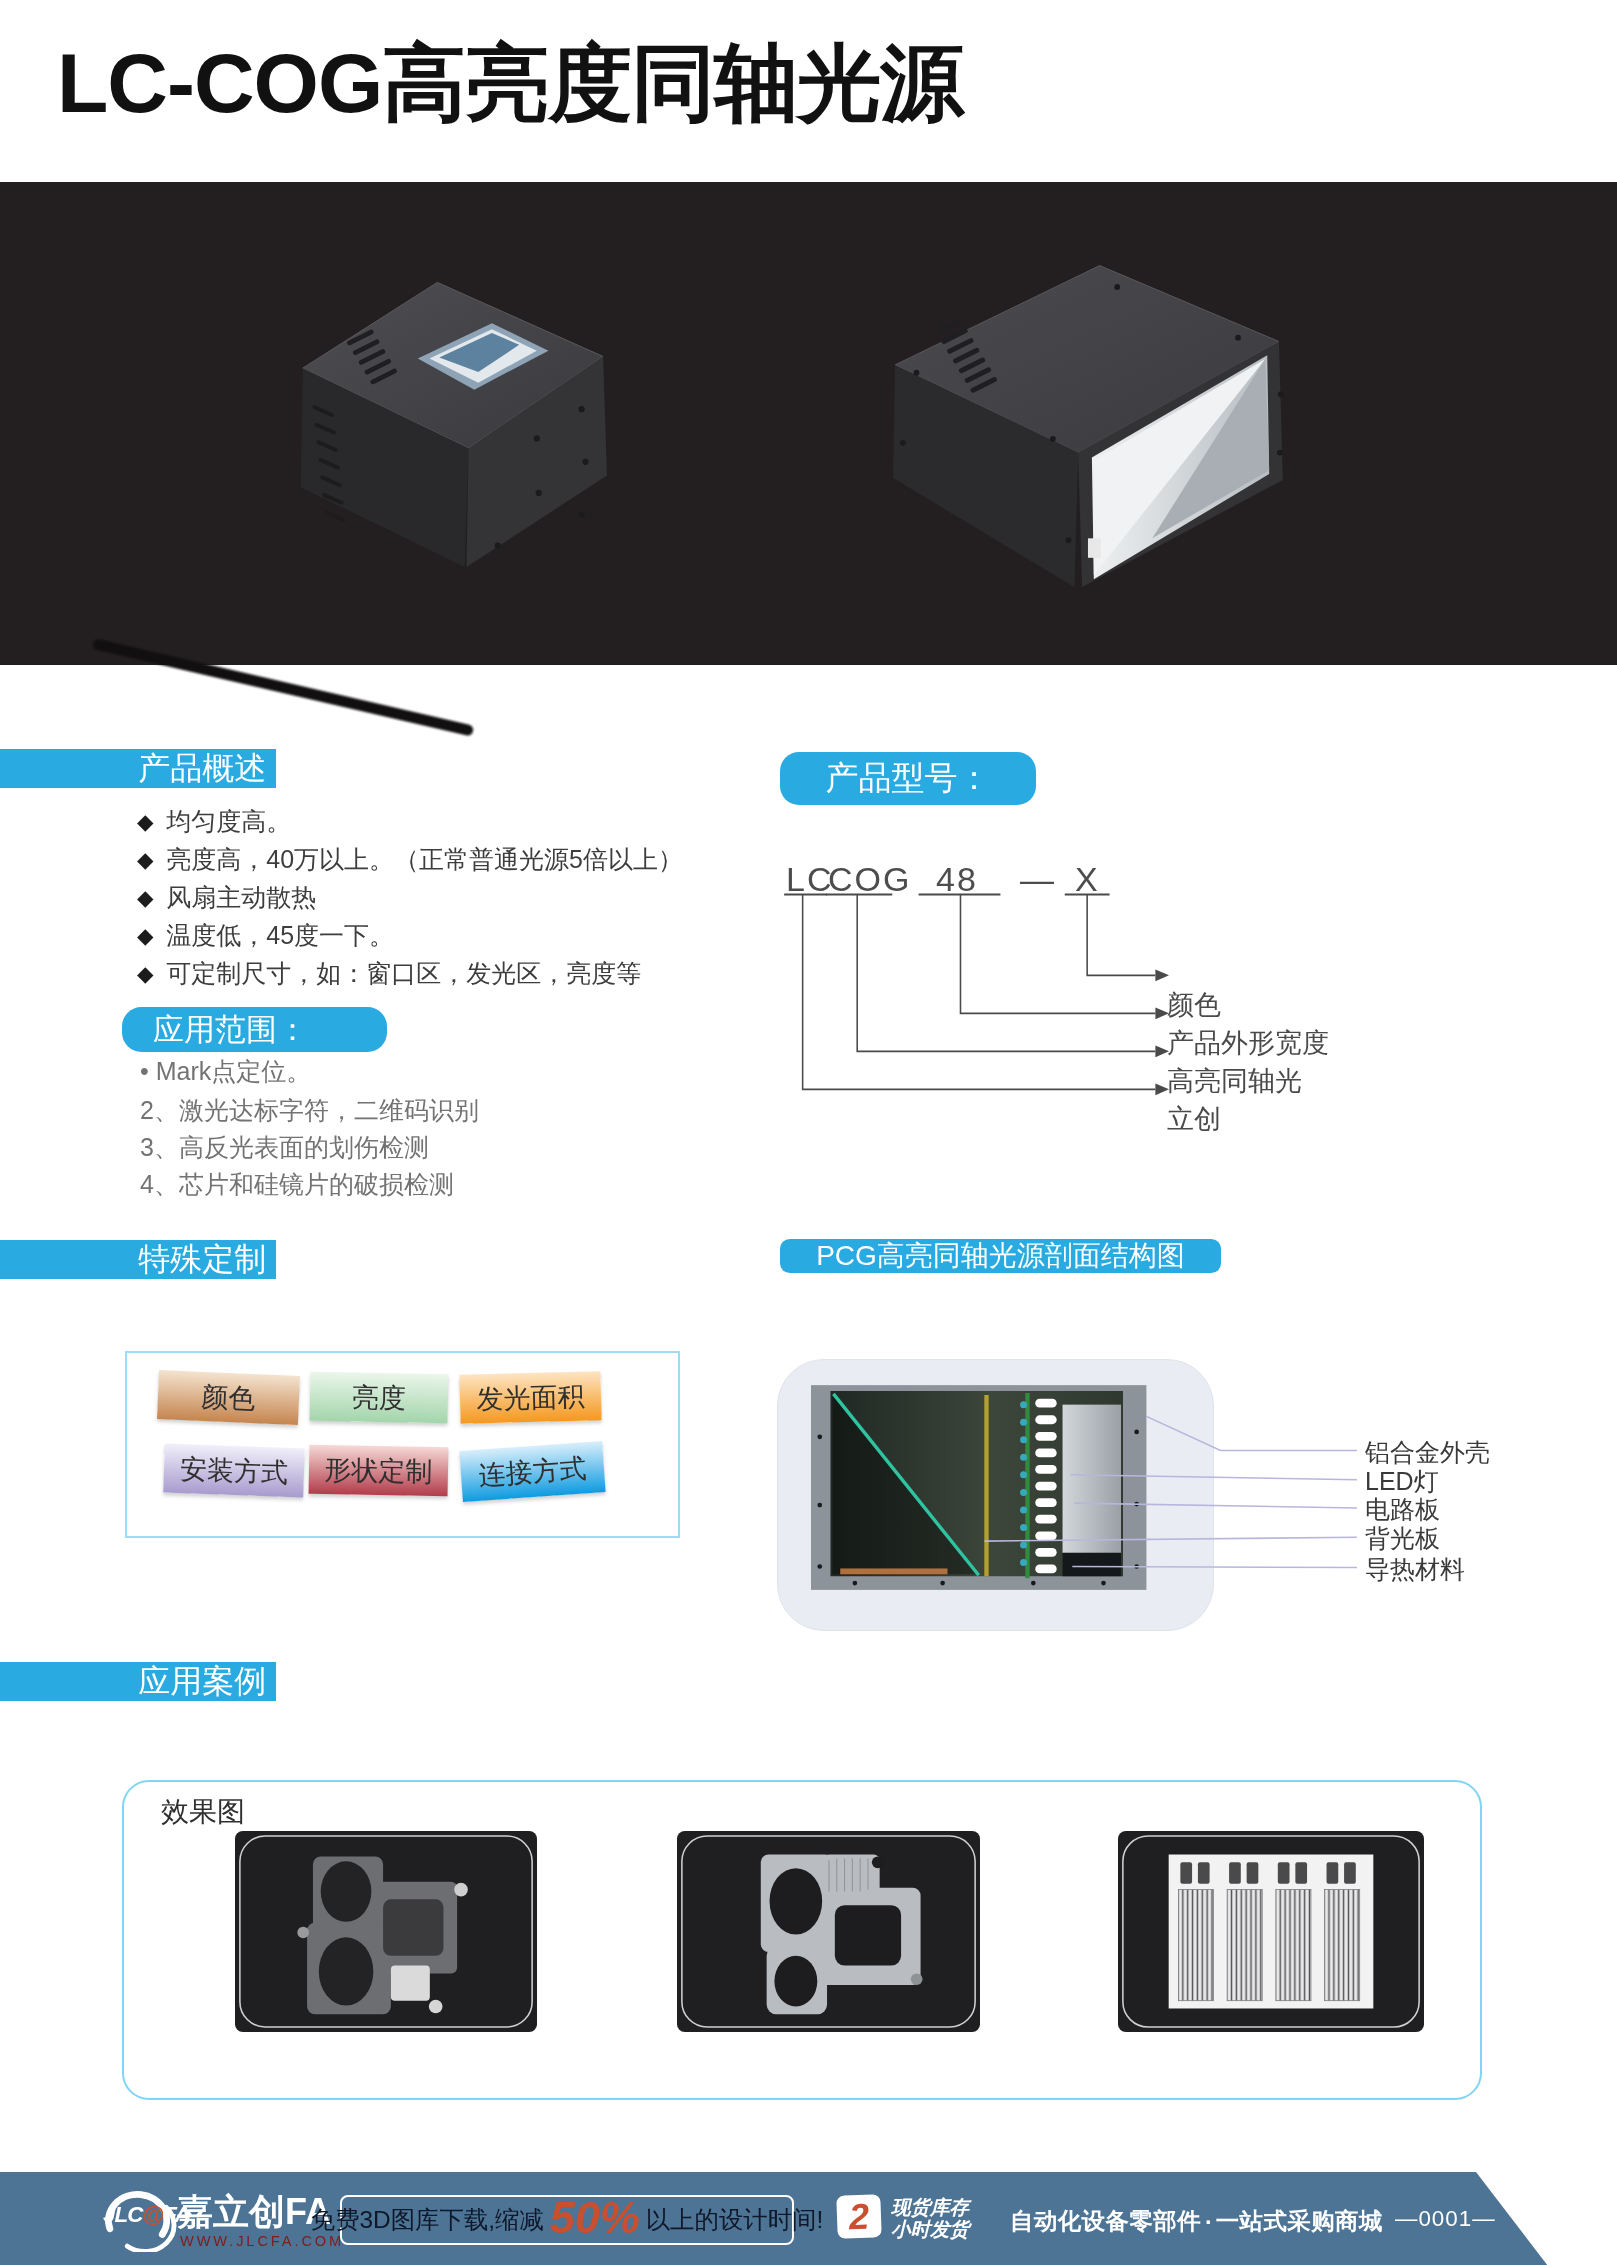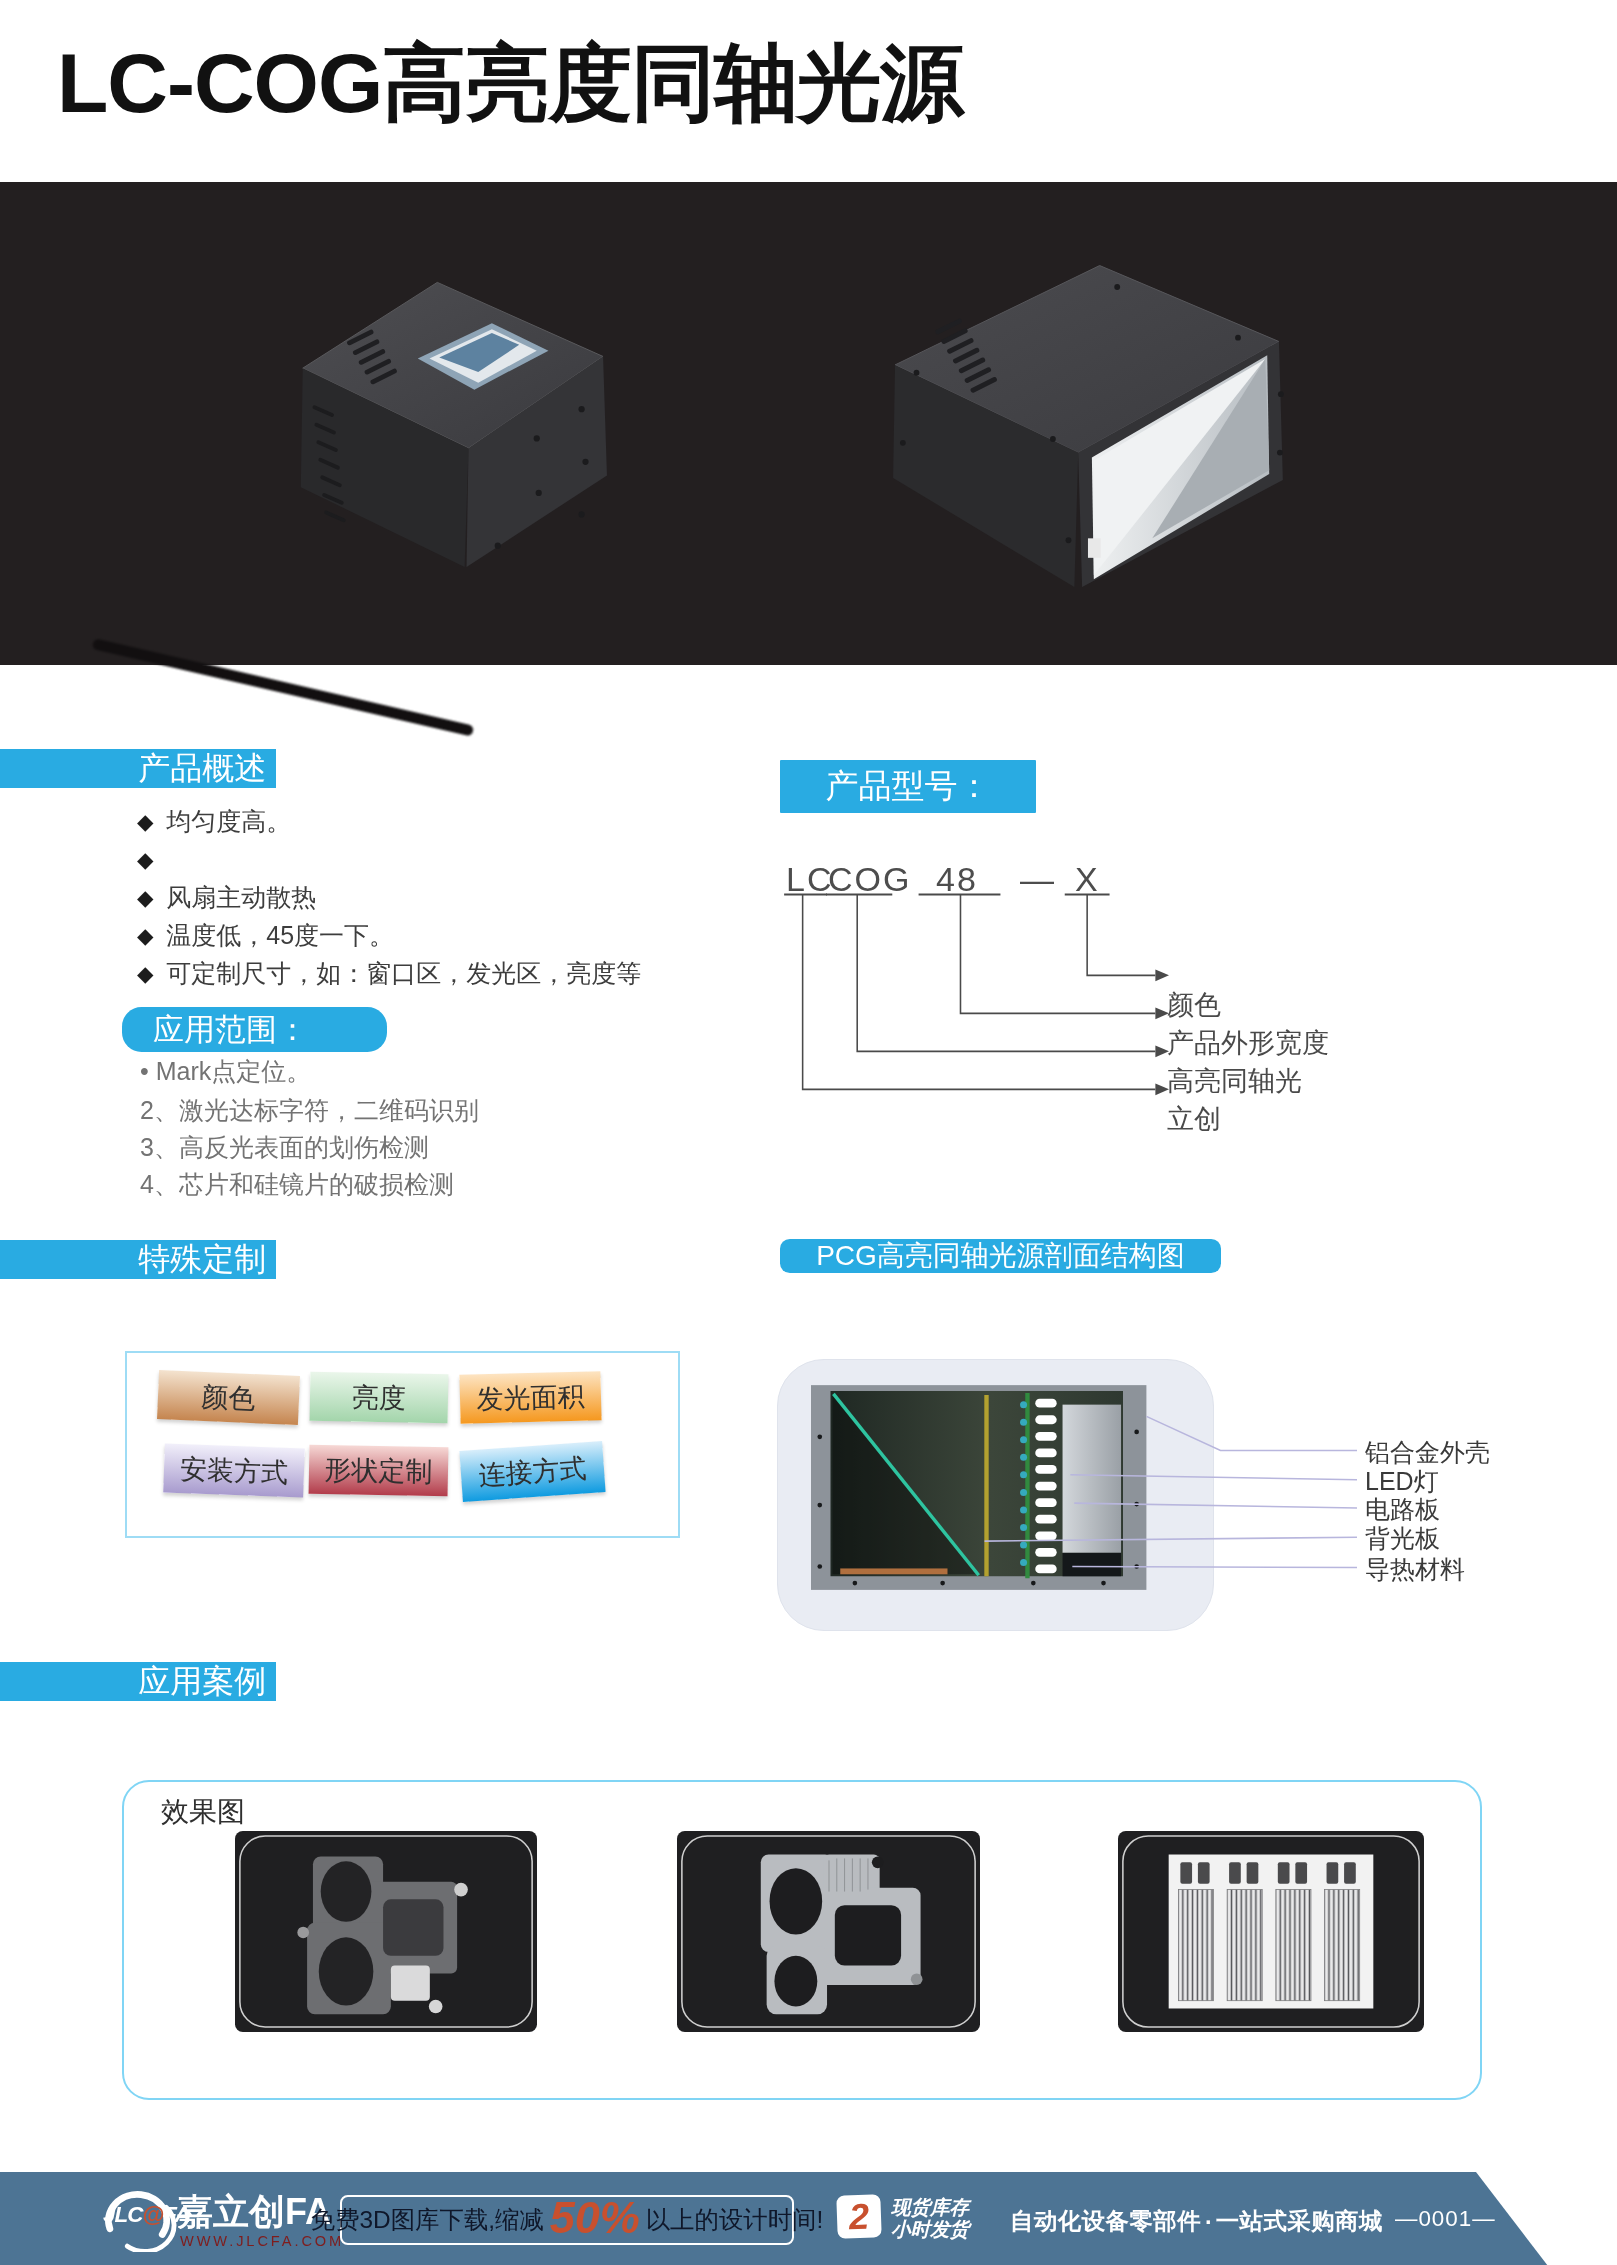--- a/index.html
+++ b/index.html
@@ -10,21 +10,21 @@
   .abs{position:absolute;}
   
   #page-title{left:57px;top:27px;font-size:84px;font-weight:bold;color:#111;letter-spacing:-1px;}
   
   #hero{left:0;top:182px;width:1618px;height:483px;background:#231f20;}
   #hero-shadow{left:93px;top:456px;width:390px;height:10.7px;background:#120f10;transform:rotate(13deg);transform-origin:left center;border-radius:5.9px;filter:blur(1px);}
   
   .strip{left:0;width:276px;height:39px;background:#29abe2;color:#fff;font-size:32px;
          display:flex;align-items:center;justify-content:flex-end;padding-right:9.8px;box-sizing:border-box;}
   .pill{background:#29abe2;color:#fff;display:flex;align-items:center;box-sizing:border-box;}
-  #model-header{left:780px;top:752px;width:256px;height:53px;border-radius:1px;font-size:33px;justify-content:center;margin-top:8px;}
+  #model-header{left:780px;top:752px;width:256px;height:53px;border-radius:19px;font-size:33px;justify-content:center;}
   #apps-header{left:122px;top:1007px;width:265px;height:45px;border-radius:19.5px;font-size:31px;padding-left:31px;}
   #structure-header{left:780px;top:1239px;width:441px;height:34px;border-radius:9.8px;font-size:28px;justify-content:center;}
   
   .ov-row{position:absolute;left:137px;height:39px;display:flex;align-items:center;color:#3d3d3d;font-size:25px;}
   .ov-row .diamond{color:#1c1c1c;font-size:21.5px;margin-right:12.7px;}
   
   .app-row{position:absolute;left:140px;color:#737373;font-size:25px;}
   
   .model-seg{position:absolute;top:860px;font-size:34px;color:#4d4d4d;font-weight:500;letter-spacing:2px;}
   .model-callout{position:absolute;left:1167px;font-size:27px;color:#4a4a4a;}
@@ -152,20 +152,21 @@
 
 <div class="abs strip" style="top:749px">
   <span>产品概述</span>
 </div>
 <div class="ov-row" style="top:802px">
     <span class="diamond">◆</span>
     <span>均匀度高。</span>
   </div>
 <div class="ov-row" style="top:840px">
     <span class="diamond">◆</span>
+    <span>亮度高，40万以上。（正常普通光源5倍以上）</span>
   </div>
 <div class="ov-row" style="top:878px">
     <span class="diamond">◆</span>
     <span>风扇主动散热</span>
   </div>
 <div class="ov-row" style="top:916px">
     <span class="diamond">◆</span>
     <span>温度低，45度一下。</span>
   </div>
 <div class="ov-row" style="top:954px">

